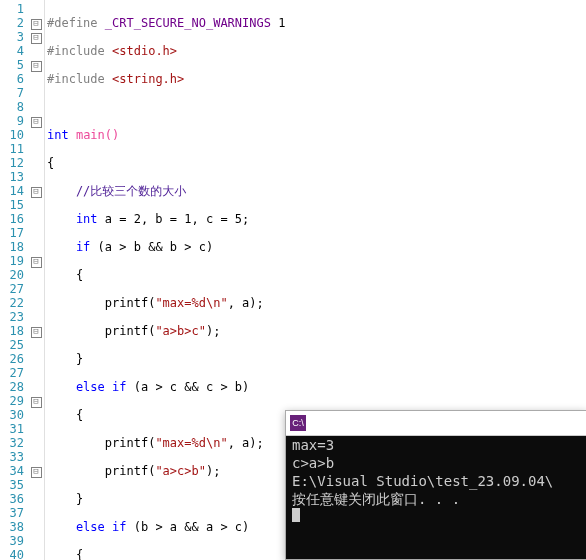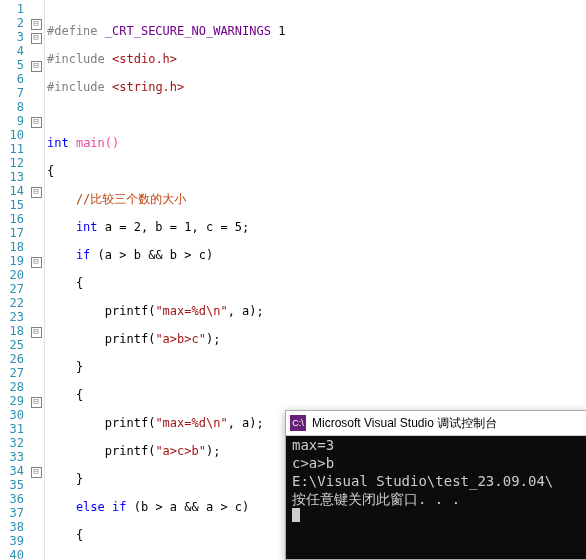--- a/index.html
+++ b/index.html
@@ -1,26 +1,26 @@
 <!DOCTYPE html>
 <html><head>
 <meta charset="utf-8">
 <style>
 html,body{margin:0;padding:0;width:586px;height:560px;font-family:Consolas,monospace;font-size:12px;background:#fff;overflow:hidden;position:relative}
 .editor{display:flex;height:560px}
 .gutter-nums{width:28px;background:#fff;color:#2b91af;text-align:right;padding-right:4px;box-sizing:border-box;line-height:14px;padding-top:2px}
 .gutter-fold{width:16px;background:#fff;color:#808080;text-align:center;line-height:14px;padding-top:2px;font-size:10px}
-.code{flex:1;background:#fff;line-height:14px;padding-top:10px;white-space:pre;padding-left:2px;border-left:1px solid #e0e0e0}
+.code{flex:1;background:#fff;line-height:14px;padding-top:2px;white-space:pre;padding-left:2px;border-left:1px solid #e0e0e0}
 .ln{height:14px}
 .kw{color:#0000ff}
 .pp{color:#808080}
 .mac{color:#6f008a}
 .str{color:#a31515}
 .inc{color:#a31515}
-.cmt{color:#c2410c}
+.cmt{color:#4c1d95}
 .fn{color:#ec4899}
 .fold-box{display:inline-block;width:9px;height:9px;border:1px solid #808080;line-height:7px;font-size:9px;text-align:center;color:#808080;cursor:pointer}
 .console{position:absolute;left:285px;top:410px;width:300px;height:148px;background:#0c0c0c;border:1px solid #aaa;box-shadow:0 2px 8px rgba(0,0,0,.3)}
 .console-title{height:24px;background:#fff;border-bottom:1px solid #ccc;display:flex;align-items:center;padding-left:4px;font-family:"Segoe UI",sans-serif;font-size:12px;color:#000}
 .console-icon{width:16px;height:16px;background:#68217a;color:#fff;font-size:9px;display:flex;align-items:center;justify-content:center;margin-right:6px}
 .console-body{padding:0 6px;color:#ccc;font-family:"NSimSun",Consolas,monospace;font-size:14px;line-height:18px;white-space:pre}
 .cursor{display:inline-block;width:8px;height:14px;background:#ccc}
 </style>
 </head>
 <body>
@@ -117,20 +117,21 @@
 <div class="ln"></div>
 <div class="ln"><span class="kw">int </span><span class="fn">main()</span></div>
 <div class="ln">{</div>
 <div class="ln"><span class="cmt">    //比较三个数的大小</span></div>
 <div class="ln"><span class="kw">    int </span><span>a = 2, b = 1, c = 5;</span></div>
 <div class="ln"><span class="kw">    if </span><span>(a &gt; b &amp;&amp; b &gt; c)</span></div>
 <div class="ln">    {</div>
 <div class="ln"><span>        printf(</span><span class="str">"max=%d\n"</span><span>, a);</span></div>
 <div class="ln"><span>        printf(</span><span class="str">"a&gt;b&gt;c"</span><span>);</span></div>
 <div class="ln">    }</div>
+<div class="ln"><span class="kw">    else if </span><span>(a &gt; c &amp;&amp; c &gt; b)</span></div>
 <div class="ln">    {</div>
 <div class="ln"><span>        printf(</span><span class="str">"max=%d\n"</span><span>, a);</span></div>
 <div class="ln"><span>        printf(</span><span class="str">"a&gt;c&gt;b"</span><span>);</span></div>
 <div class="ln">    }</div>
 <div class="ln"><span class="kw">    else if </span><span>(b &gt; a &amp;&amp; a &gt; c)</span></div>
 <div class="ln">    {</div>
 
 
 
 
@@ -149,20 +150,19 @@
 
 
 
 
   </div>
 </div>
 
 <div class="console">
   <div class="console-title">
     <span class="console-icon">C:\</span>
-    <span>Microsoft Visual Studio 调试控制台</span>
   </div>
   <div class="console-body"><span>max=3</span>
 <span>c&gt;a&gt;b</span>
 <span>E:\Visual Studio\test_23.09.04\</span>
 <span>按任意键关闭此窗口. . .</span>
 <span class="cursor"></span></div>
 </div>
 
 </body></html>

